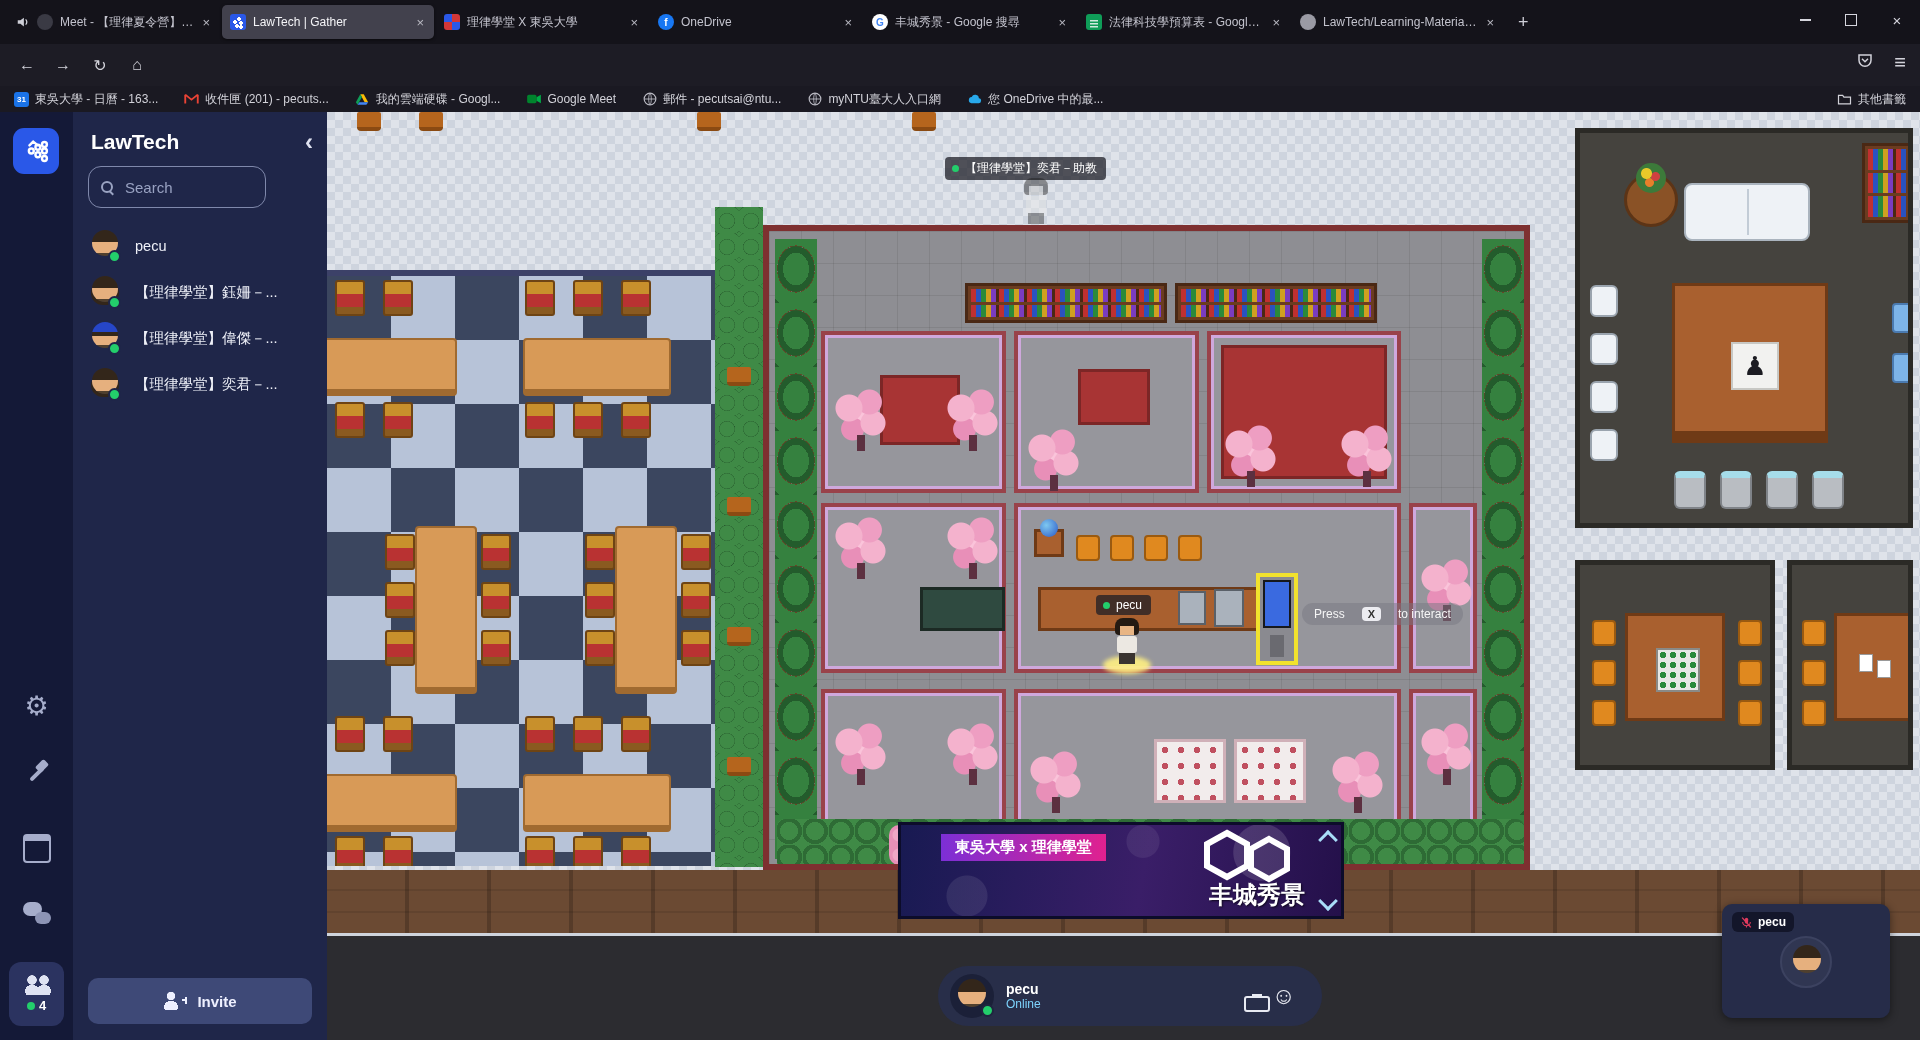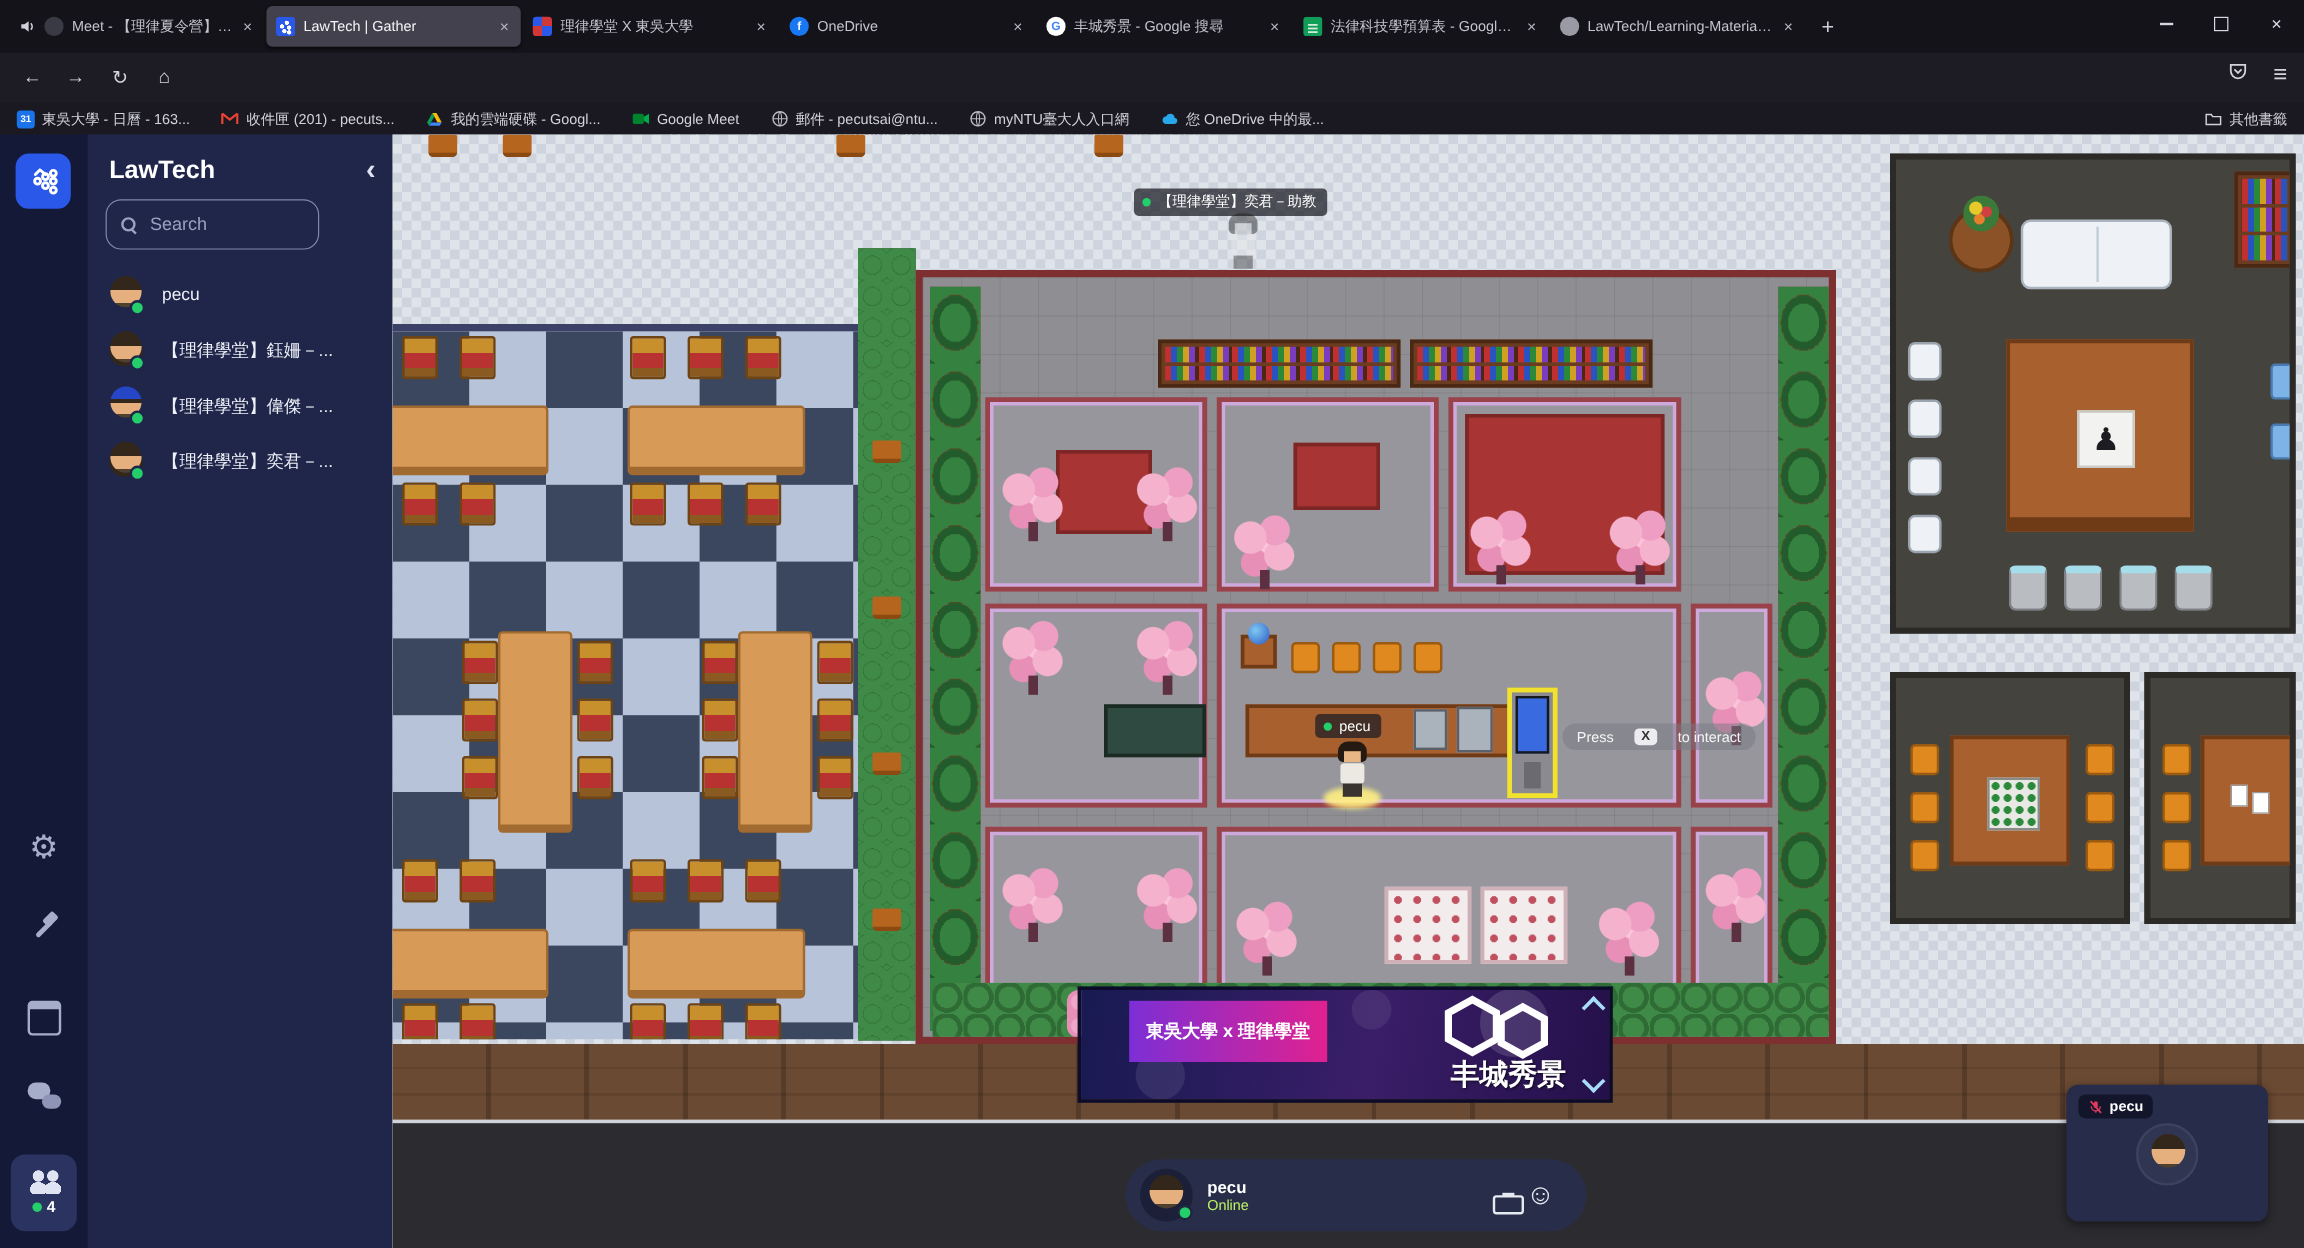--- a/index.html
+++ b/index.html
@@ -126,34 +126,34 @@
   .sprite .fc{position:absolute;left:10px;top:8px;width:14px;height:9px;background:#e8b584}
   .sprite .bd{position:absolute;left:7px;top:18px;width:20px;height:17px;background:#ece8e2;border-radius:3px}
   .sprite .lg{position:absolute;left:9px;top:35px;width:16px;height:11px;background:#3a3430}
   .sprite.ghost{filter:grayscale(1);opacity:.45}
   .glow{position:absolute;width:48px;height:18px;border-radius:50%;background:rgba(255,240,130,.9);filter:blur(2px)}
   .interact{position:absolute;display:flex;align-items:center;gap:17px;background:rgba(120,120,130,.5);border-radius:16px;padding:4px 12px;color:rgba(255,255,255,.92);font-size:12px;white-space:nowrap}
   .key{background:rgba(250,250,255,.88);color:#333;border-radius:4px;padding:1px 6px;font-weight:bold;font-size:11px}
   
   .banner{position:absolute;left:571px;top:710px;width:446px;height:97px;border:3px solid #0c0c2a;box-sizing:border-box;overflow:hidden;
     background:radial-gradient(circle at 82% 30%,#ffffff22 0 28px,transparent 29px),radial-gradient(circle at 15% 78%,#ffffff16 0 20px,transparent 21px),radial-gradient(circle at 55% 18%,#ffffff12 0 16px,transparent 17px),linear-gradient(100deg,#181a52,#3a1e68 55%,#24104a)}
-  .banner-tag{position:absolute;left:40px;top:9px;padding:16px 14px;background:linear-gradient(90deg,#7c2fd6,#e0218f);color:#fff;font-weight:bold;font-size:15px}
+  .banner-tag{position:absolute;left:40px;top:9px;padding:4px 14px;background:linear-gradient(90deg,#7c2fd6,#e0218f);color:#fff;font-weight:bold;font-size:15px}
   .banner-title{position:absolute;left:34px;top:30px;color:#fff;font-size:44px;font-weight:bold;font-family:"Liberation Serif",serif;text-shadow:2px 2px 3px #000a;letter-spacing:2px}
   .banner-sub{position:absolute;left:308px;top:54px;color:#fff;font-size:24px;font-weight:bold;font-family:"Liberation Serif",serif;text-shadow:1px 1px 2px #000a}
   .banner-hex{position:absolute;left:296px;top:2px}
   .chev{position:absolute;right:6px;width:11px;height:11px;border-left:3px solid #a8dcf8;border-top:3px solid #a8dcf8}
   .chev.up{top:8px;transform:rotate(45deg)}
   .chev.dn{bottom:8px;transform:rotate(225deg)}
   
   .ctrlbar{position:absolute;left:938px;top:966px;width:384px;height:60px;border-radius:30px;background:rgba(40,46,75,.95);display:flex;align-items:center;padding:0 26px 0 12px;box-sizing:border-box;gap:12px}
   .cav{position:relative;width:44px;height:44px;border-radius:50%;background:#1b2038;flex:none}
   .cav .hd{position:absolute;left:8px;top:5px;width:28px;height:28px;border-radius:50%;background:linear-gradient(180deg,#33261a 0 46%,#e6b07e 46% 88%,#50402e 88%)}
   .cav .st{position:absolute;right:0;bottom:1px;width:13px;height:13px;border-radius:50%;background:#23ce6b;border:2.5px solid #20263f;box-sizing:border-box}
   .cname{font-size:14px;font-weight:bold;color:#fff;line-height:15px}
-  .cstat{font-size:12px;color:#bef264;line-height:14px}
+  .cstat{font-size:12px;color:#7dd3fc;line-height:14px}
   .cicons{margin-left:auto;display:flex;align-items:center;gap:27px}
   .ic-map{width:28px;height:20px;background:linear-gradient(90deg,#e8eaf2 0 9px,#c3c7d6 9px 19px,#e8eaf2 19px);clip-path:polygon(0 10%,33% 0,66% 10%,100% 0,100% 90%,66% 100%,33% 90%,0 100%)}
   .ic-mon{position:relative;width:26px;height:20px}
   .ic-mon i{position:absolute;left:0;top:0;width:26px;height:16px;border:2.5px solid #e8eaf2;border-radius:3px;box-sizing:border-box}
   .ic-mon b{position:absolute;left:8px;bottom:-1px;width:10px;height:3px;background:#e8eaf2}
   .ic-smile{font-size:24px;color:#e8eaf2;line-height:22px}
   .vtile{position:absolute;left:1722px;top:904px;width:168px;height:114px;border-radius:10px;background:#262c49;box-shadow:0 2px 8px #0007}
   .vbadge{position:absolute;left:10px;top:8px;display:flex;align-items:center;gap:5px;background:#13162a;border-radius:6px;padding:3px 8px;color:#fff;font-size:12px;font-weight:bold}
   .vav{position:absolute;left:58px;top:32px;width:52px;height:52px;border-radius:50%;background:#303652;border:2px solid #3c4260;box-sizing:border-box}
   .vav .hd{position:absolute;left:11px;top:7px;width:28px;height:28px;border-radius:50%;background:linear-gradient(180deg,#33261a 0 46%,#e6b07e 46% 88%,#50402e 88%)}
@@ -403,20 +403,24 @@
           <span class="st"></span>
         </span>
       <span class="pname">【理律學堂】偉傑－...</span>
     </div>
     <div class="prow" style="top:252px">
       <span class="pav longhair">
           <span class="hd"></span>
           <span class="st"></span>
         </span>
       <span class="pname">【理律學堂】奕君－...</span>
+    </div>
+    <div class="invite">
+      <span class="ic-inv"></span>
+      <span>Invite</span>
     </div>
   </div>
 
   <div class="game">
 
     <div class="pot" style="left:30px;top:0"></div>
     <div class="pot" style="left:92px;top:0"></div>
     <div class="pot" style="left:370px;top:0"></div>
     <div class="pot" style="left:585px;top:0"></div>
 

